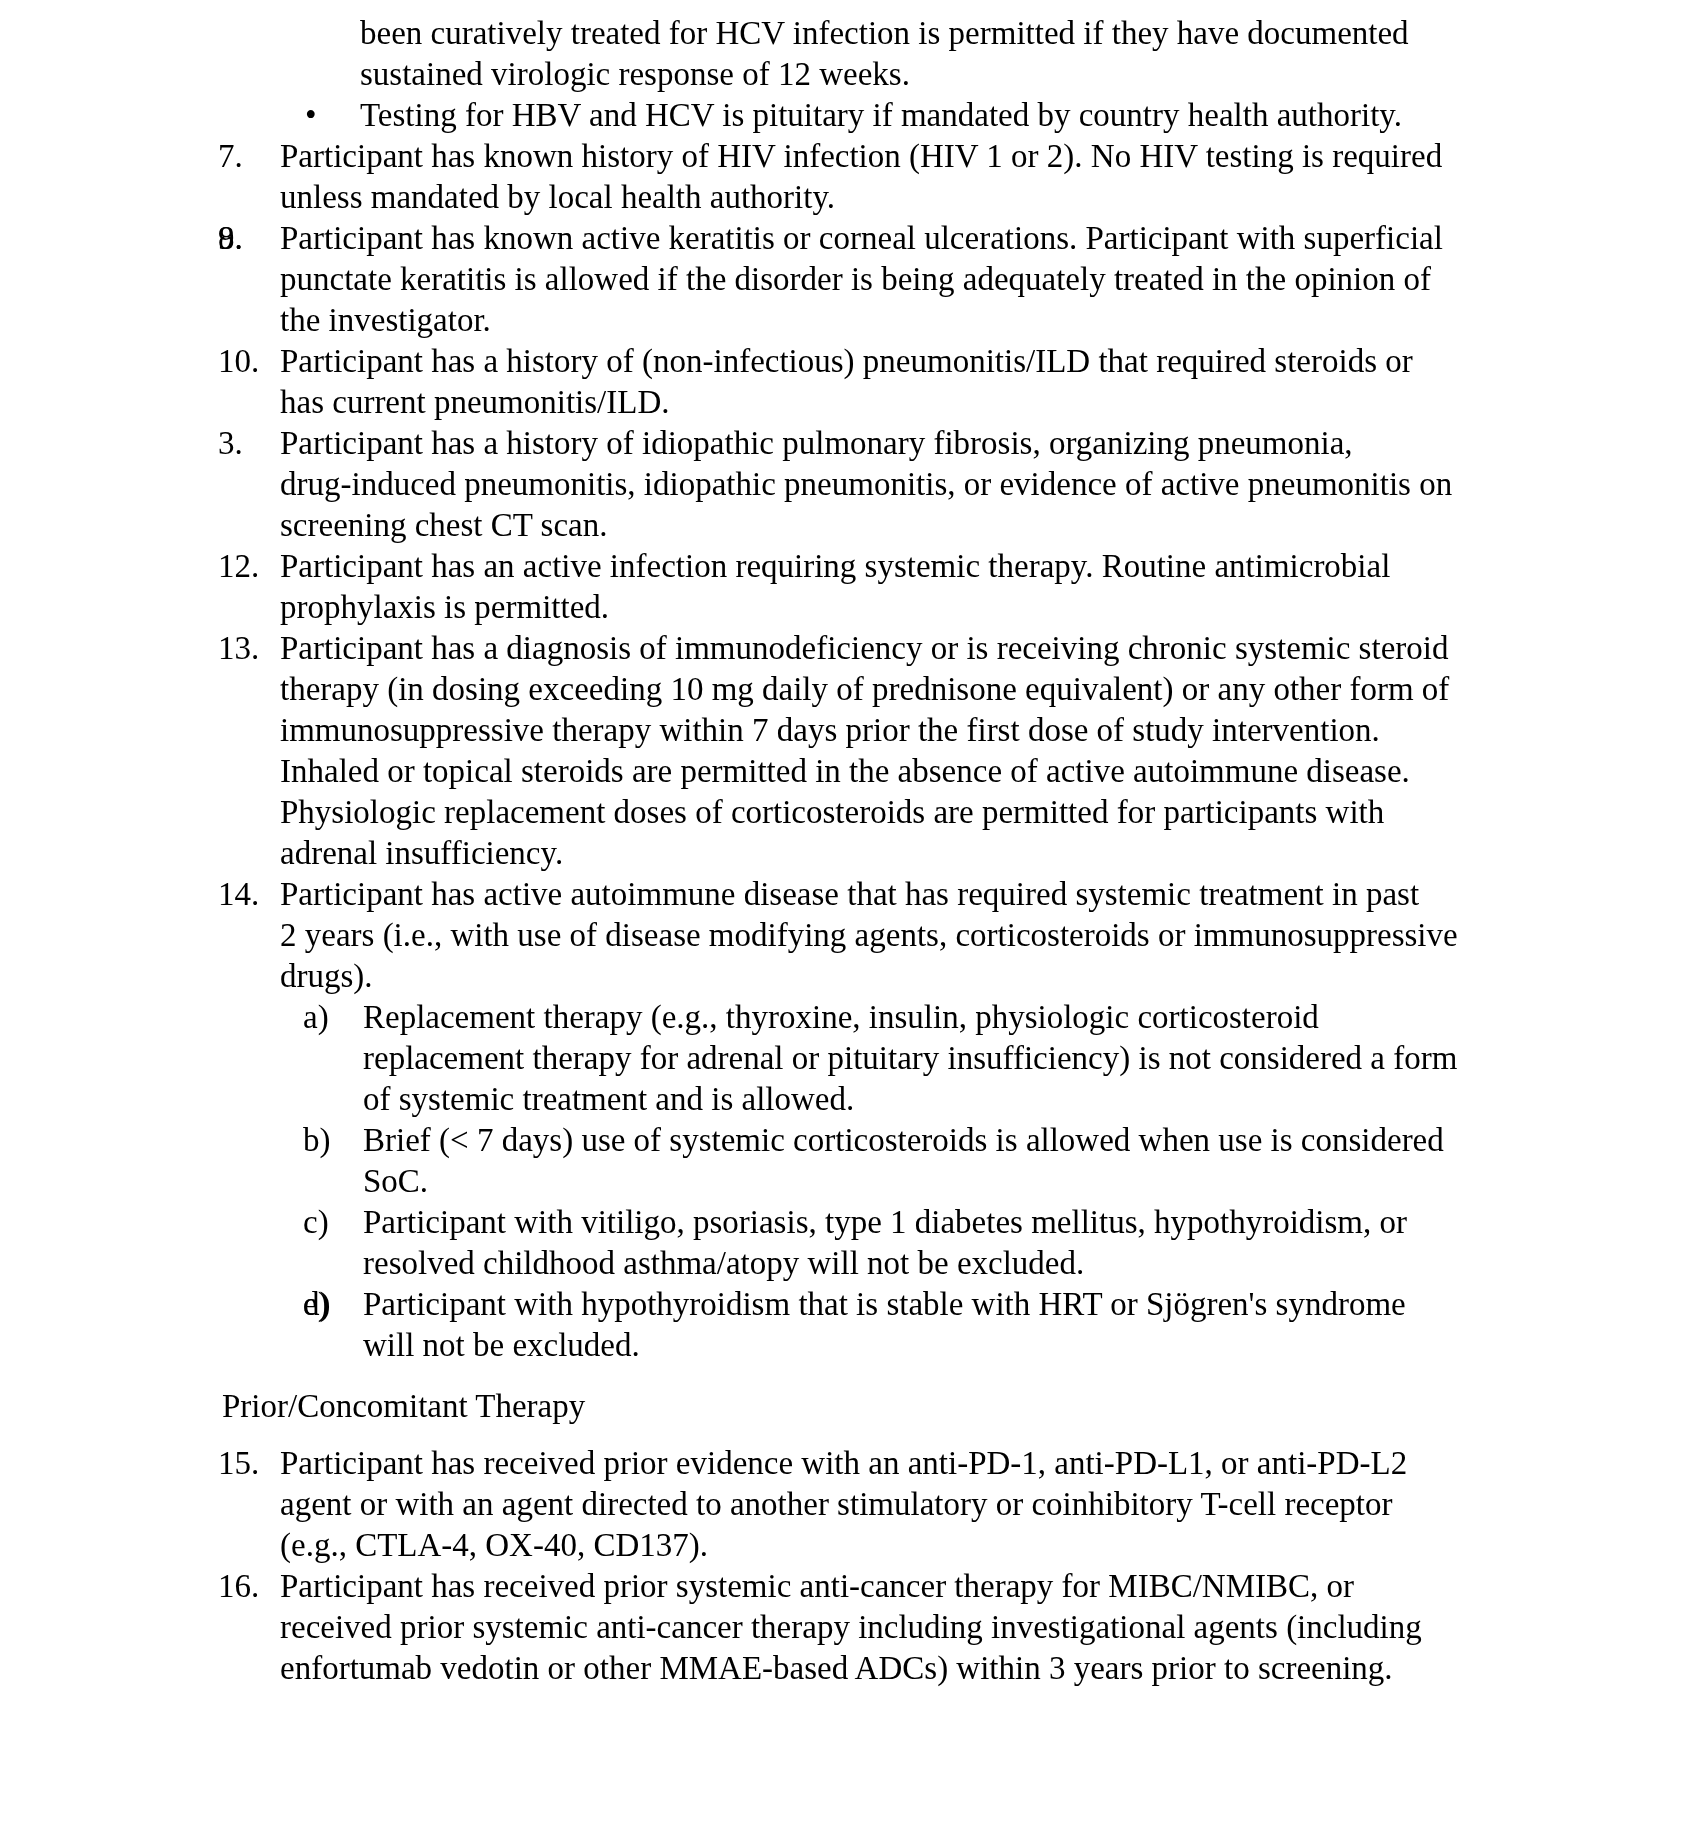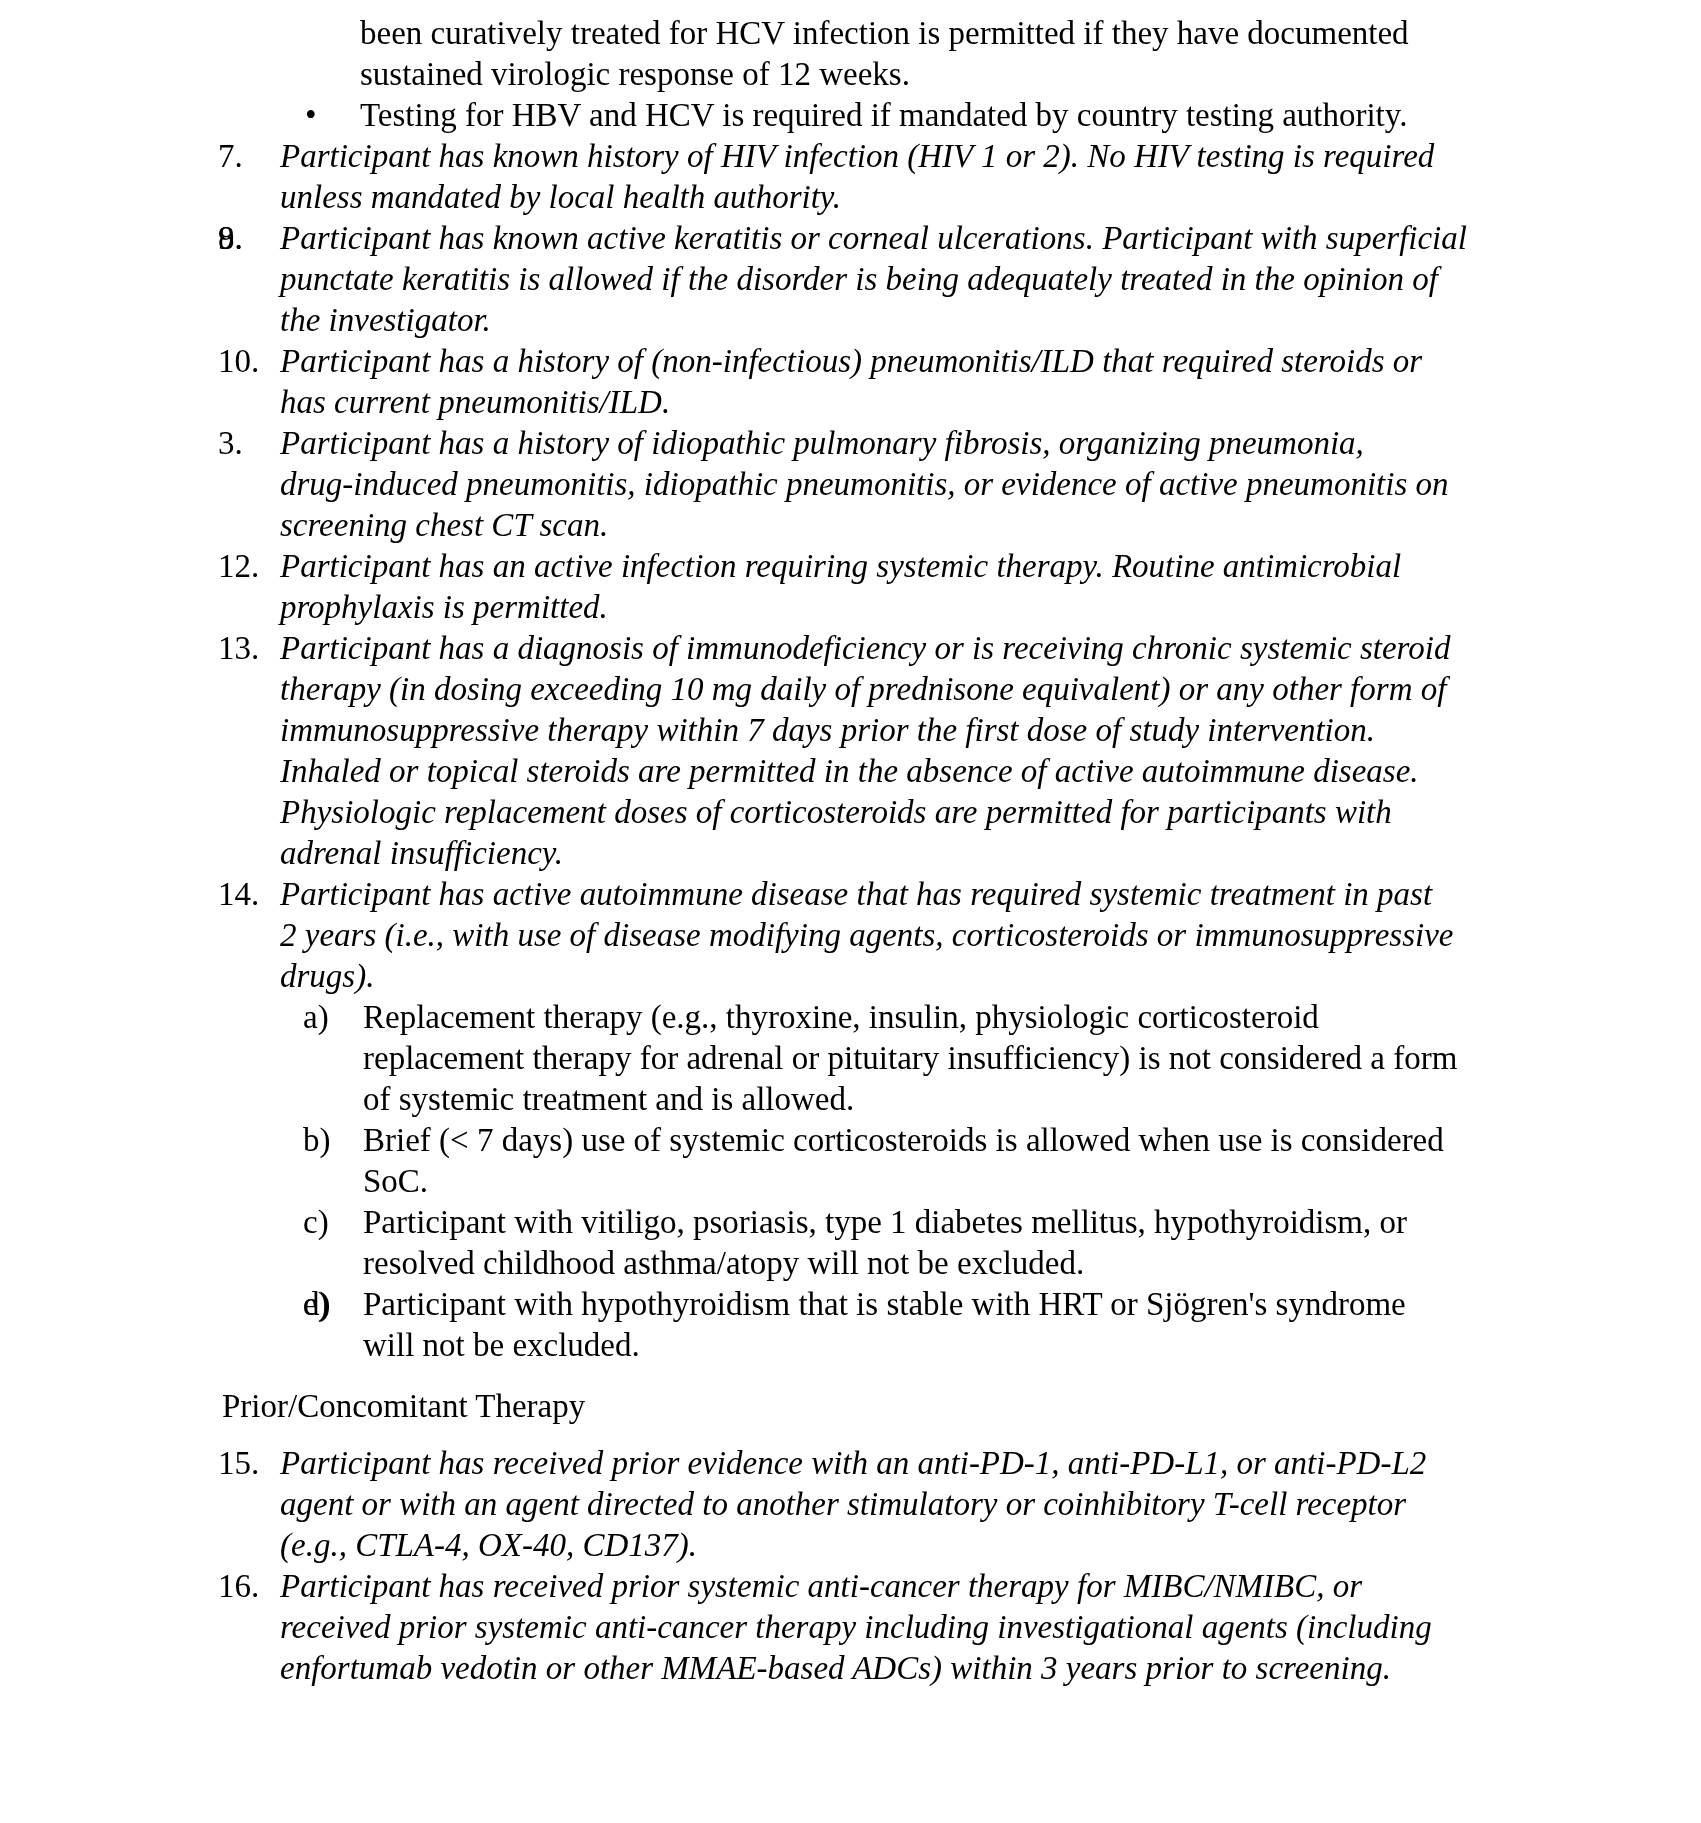--- a/index.html
+++ b/index.html
@@ -35,21 +35,20 @@
   .num-item .marker {
     position: absolute;
     left: 218px;
     top: 0;
     width: 60px;
   }
   .num-item .text {
     display: block;
     margin: 0 40px 0 280px;
     white-space: pre-line;
-    font-style: italic;
   }
   .sub-item { position: relative; }
   .sub-item .marker {
     position: absolute;
     left: 303px;
     top: 0;
     width: 58px;
   }
   .sub-item .text {
     display: block;
@@ -66,21 +65,21 @@
 </head>
 <body>
 
 <div class="page">
 
   <p class="cont-para">been curatively treated for HCV infection is permitted if they have documented
 sustained virologic response of 12 weeks.</p>
 
   <div class="bullet-item">
     <span class="marker">•</span>
-    <span class="text">Testing for HBV and HCV is required if mandated by country testing authority.</span>
+    <span class="text">Testing for HBV and HCV is pituitary if mandated by country health authority.</span>
   </div>
 
   <div class="num-item">
     <span class="marker">7.</span>
     <span class="text">Participant has known history of HIV infection (HIV 1 or 2). No HIV testing is required
 unless mandated by local health authority.</span>
   </div>
 
   <div class="num-item">
     <span class="marker">8.</span>

